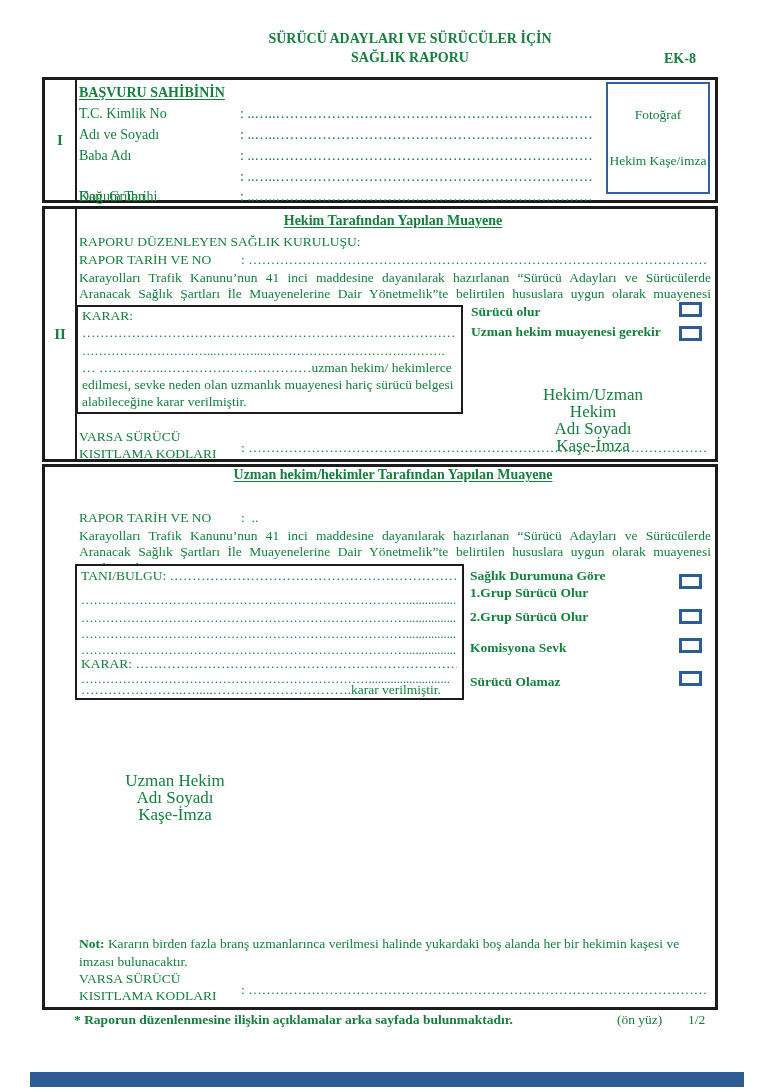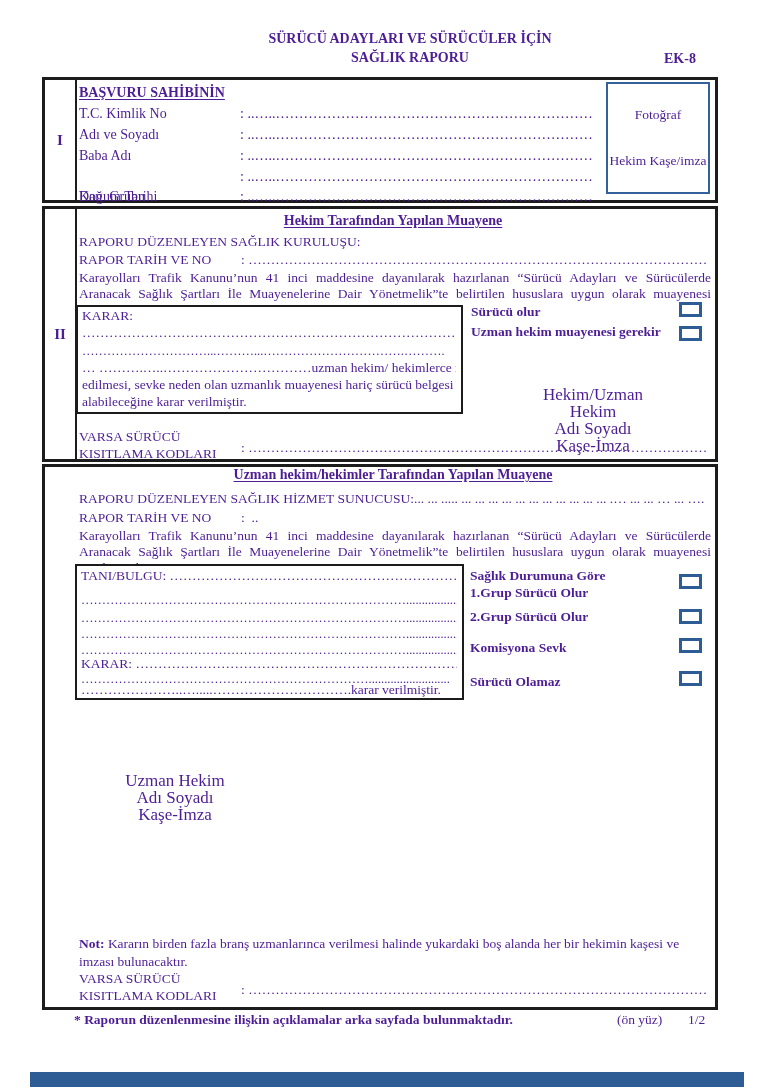--- a/index.html
+++ b/index.html
@@ -1,17 +1,17 @@
 <!DOCTYPE html>
 <html><head>
 <meta charset="utf-8">
 <style>
   html,body{margin:0;padding:0;background:#ffffff;}
   .page{position:relative;width:770px;height:1089px;background:#ffffff;overflow:hidden;
-        font-family:"Liberation Serif","DejaVu Serif",serif;color:#4c1d95;}
+        font-family:"Liberation Serif","DejaVu Serif",serif;color:#15803d;}
   .abs{position:absolute;}
   .b{font-weight:bold;}
   .u{text-decoration:underline;text-underline-offset:2px;}
   .t14{font-size:14px;line-height:16px;}
   .t13{font-size:13.5px;line-height:16px;}
   .small{font-size:12.5px;}
   .center{text-align:center;}
   .clip{white-space:nowrap;overflow:hidden;}
   .pre{white-space:pre;}
   .section{position:absolute;border:3px solid #1c1c1c;background:#fff;}
@@ -95,21 +95,20 @@
 
     <div class="abs t13" style="left:34px;top:220px;">VARSA SÜRÜCÜ</div>
     <div class="abs t13" style="left:34px;top:237px;">KISITLAMA KODLARI</div>
     <div class="abs t13 clip" style="left:196px;top:231px;width:466px;">: …………………………………………………………………………………………………………</div>
   </div>
 
   <div class="section" style="left:42px;top:464px;width:670px;height:540px;">
 
     <div class="abs b u t14 center" style="left:32px;top:0;width:632px;">Uzman hekim/hekimler Tarafından Yapılan Muayene</div>
 
-    <div class="abs t13 clip" style="left:34px;top:24px;width:632px;">RAPORU DÜZENLEYEN SAĞLIK HİZMET SUNUCUSU:... ... ..... ... ... ... ... ... ... ... ... ... ... ... .… ... ... … ... ….</div>
     <div class="abs t13" style="left:34px;top:43px;">RAPOR TARİH VE NO</div>
     <div class="abs t13 pre" style="left:196px;top:43px;">:  ..</div>
 
     <div class="abs t13 just" style="left:34px;top:61px;width:632px;line-height:16px;">Karayolları Trafik Kanunu’nun 41 inci maddesine dayanılarak hazırlanan “Sürücü Adayları ve Sürücülerde Aranacak Sağlık Şartları İle Muayenelerine Dair Yönetmelik”te belirtilen hususlara uygun olarak muayenesi yapılmış olup;</div>
 
     <div class="innerbox" style="left:30px;top:97px;width:385px;height:132px;">
       <div class="abs t13 clip" style="left:4px;top:2px;width:376px;">TANI/BULGU: …………………………………………………………………………………</div>
       <div class="abs t13 clip small" style="left:4px;top:26px;width:376px;">……………………………………………………………………....................</div>
       <div class="abs t13 clip small" style="left:4px;top:44px;width:376px;">……………………………………………………………………....................</div>
       <div class="abs t13 clip small" style="left:4px;top:60px;width:376px;">……………………………………………………………………....................</div>

